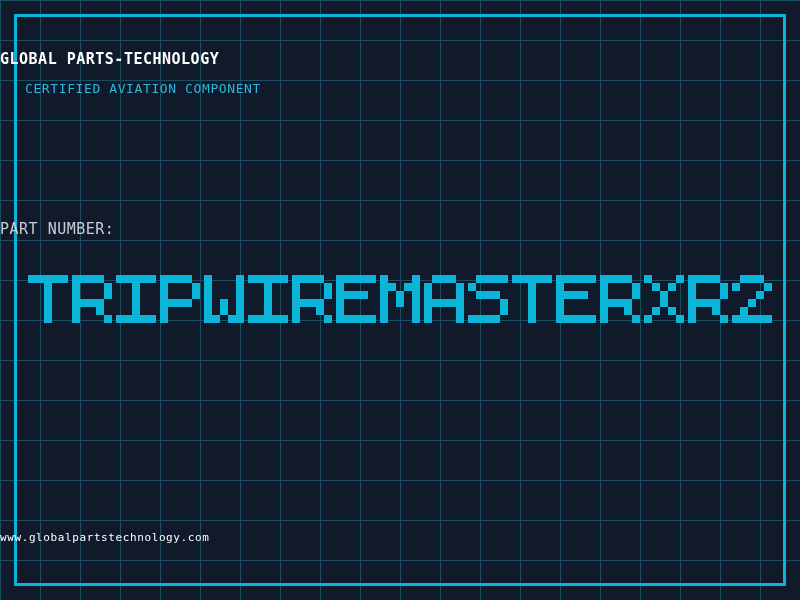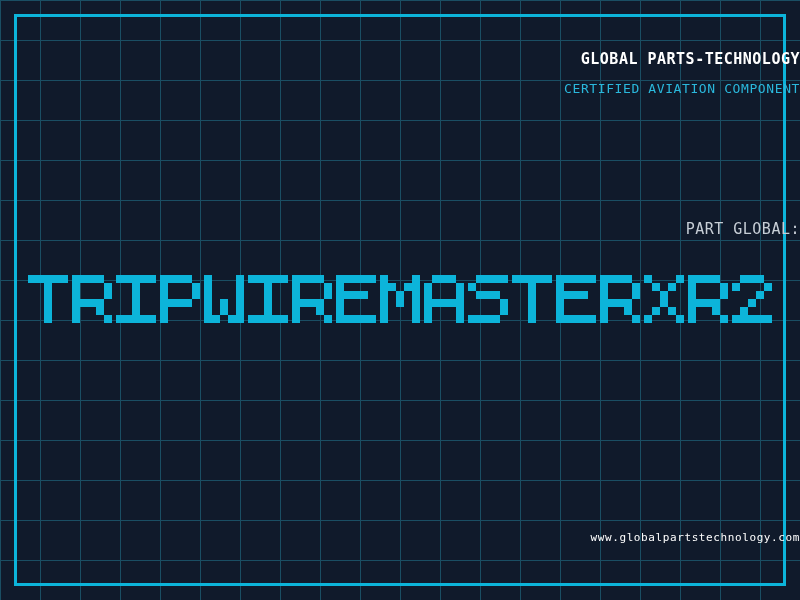--- a/index.html
+++ b/index.html
@@ -28,37 +28,38 @@
   .frame {
     position: absolute;
     left: 14px; top: 14px; right: 14px; bottom: 14px;
     border: 3px solid var(--accent);
     pointer-events: none;
   }
 
   .textline {
     position: absolute;
     left: 0; right: 0;
-    text-align: right;
+    text-align: left;
     white-space: pre;
   }
 
   .company {
     top: 50px;
     font-size: 15px;
     font-weight: bold;
     letter-spacing: 0.5px;
     color: var(--white);
   }
 
   .tagline {
     top: 81px;
     font-size: 13px;
     letter-spacing: 0.6px;
     color: var(--tagline);
+    padding-left: 25px;
   }
 
   .part-label {
     top: 220px;
     font-size: 15px;
     letter-spacing: 0.5px;
     color: var(--label);
   }
 
   .website {
@@ -90,21 +91,21 @@
 </head>
 <body>
 
 <div class="stage">
   <div class="frame"></div>
 
   <div class="textline company">GLOBAL PARTS-TECHNOLOGY</div>
 
   <div class="textline tagline">CERTIFIED AVIATION COMPONENT</div>
 
-  <div class="textline part-label">PART GLOBAL:</div>
+  <div class="textline part-label">PART NUMBER:</div>
 
   <div class="pixel-row" id="pixel-text">
       <div class="pxchar">
         <div class="on"></div>
         <div class="on"></div>
         <div class="on"></div>
         <div class="on"></div>
         <div class="on"></div>
         <div class="off"></div>
         <div class="off"></div>

